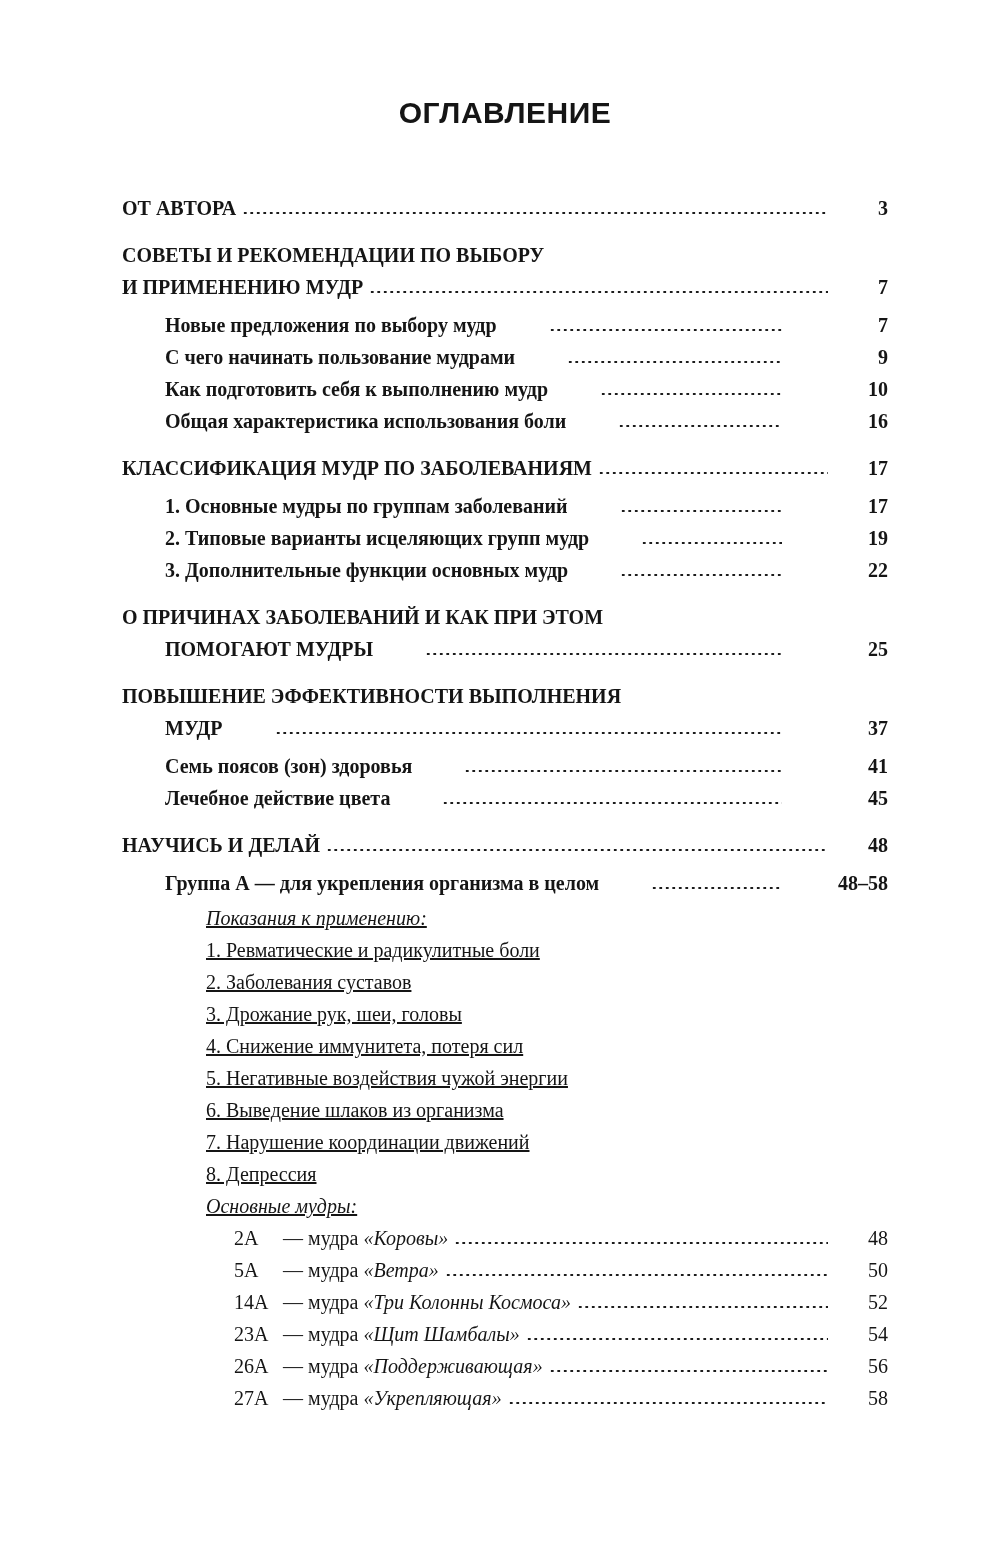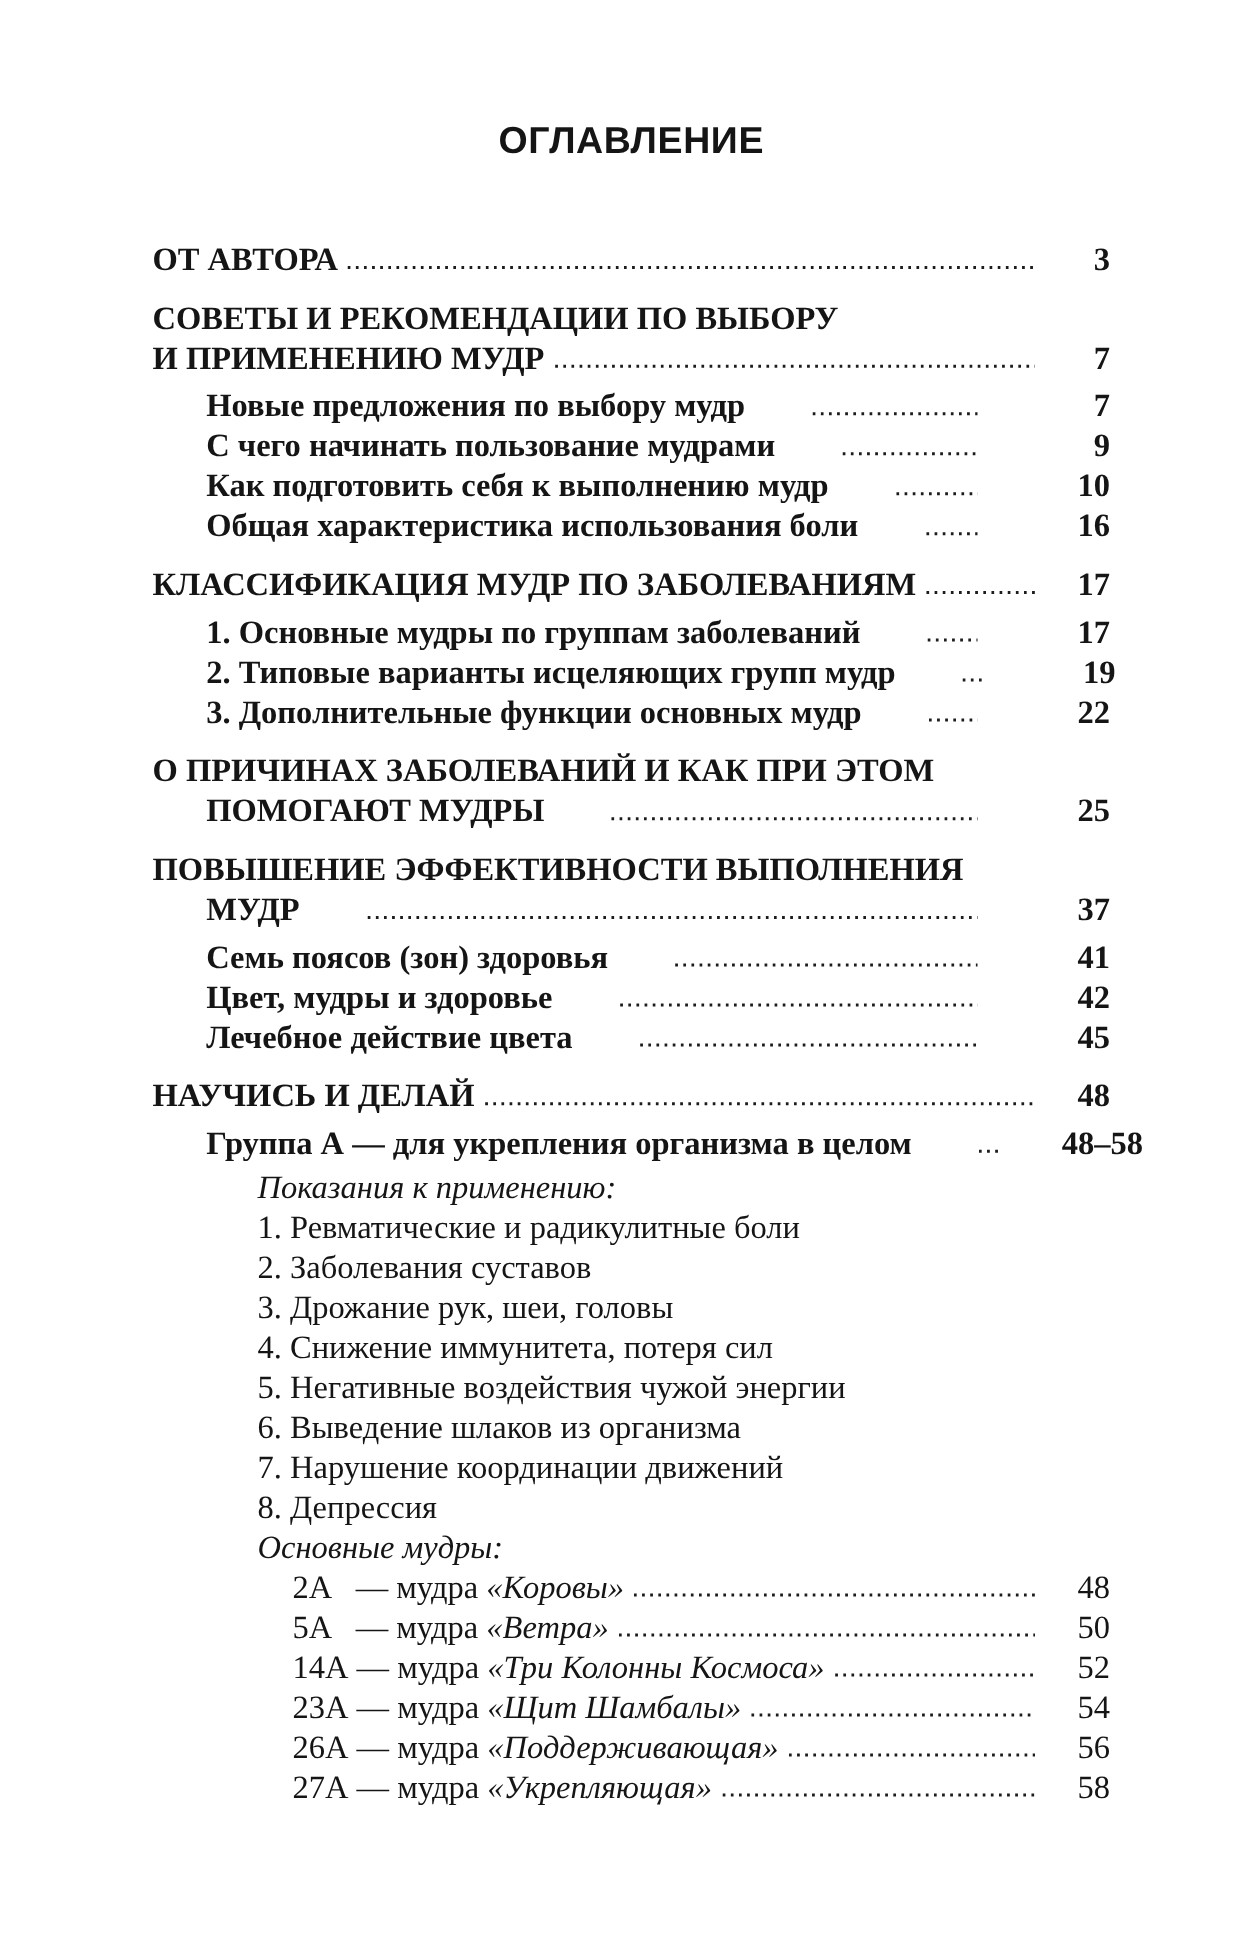--- a/index.html
+++ b/index.html
@@ -19,30 +19,30 @@
     font-weight: 800;
     font-size: 30px;
     letter-spacing: 0.5px;
     text-align: center;
     margin: 0 0 62px 0;
   }
   .toc-list { width: 100%; }
   .row {
     display: flex;
     align-items: baseline;
-    font-size: 26px;
+    font-size: 20px;
     line-height: 32px;
     white-space: nowrap;
   }
   .row .label { flex: 0 0 auto; }
   .b { font-weight: bold; }
   .i, .i .label { font-style: italic; }
   .ind0 { padding-left: 0; }
   .ind1 { padding-left: 43px; gap: 46px; }
-  .ind2 { padding-left: 84px; }
+  .ind2 { padding-left: 84px; text-decoration: underline; }
   .ind3 { padding-left: 112px; }
   .gap-lg { margin-top: 15px; }
   .gap-md { margin-top: 6px; }
   .gap-sm { margin-top: 3px; }
   .leader {
     flex: 1 1 auto;
     min-width: 18px;
     height: 4px;
     margin: 0 4px 0 6px;
     background-image: radial-gradient(circle, #1c1c1c 1.15px, rgba(0,0,0,0) 1.4px);
@@ -135,25 +135,20 @@
         <span class="label">МУДР</span>
         <span class="leader"></span>
         <span class="pagenum">37</span>
       </div>
       <div class="row ind1 b gap-md">
         <span class="label">Семь поясов (зон) здоровья</span>
         <span class="leader"></span>
         <span class="pagenum">41</span>
       </div>
       <div class="row ind1 b">
-        <span class="label">Цвет, мудры и здоровье</span>
-        <span class="leader"></span>
-        <span class="pagenum">42</span>
-      </div>
-      <div class="row ind1 b">
         <span class="label">Лечебное действие цвета</span>
         <span class="leader"></span>
         <span class="pagenum">45</span>
       </div>
       <div class="row ind0 b gap-lg">
         <span class="label">НАУЧИСЬ И ДЕЛАЙ</span>
         <span class="leader"></span>
         <span class="pagenum">48</span>
       </div>
       <div class="row ind1 b gap-md">

